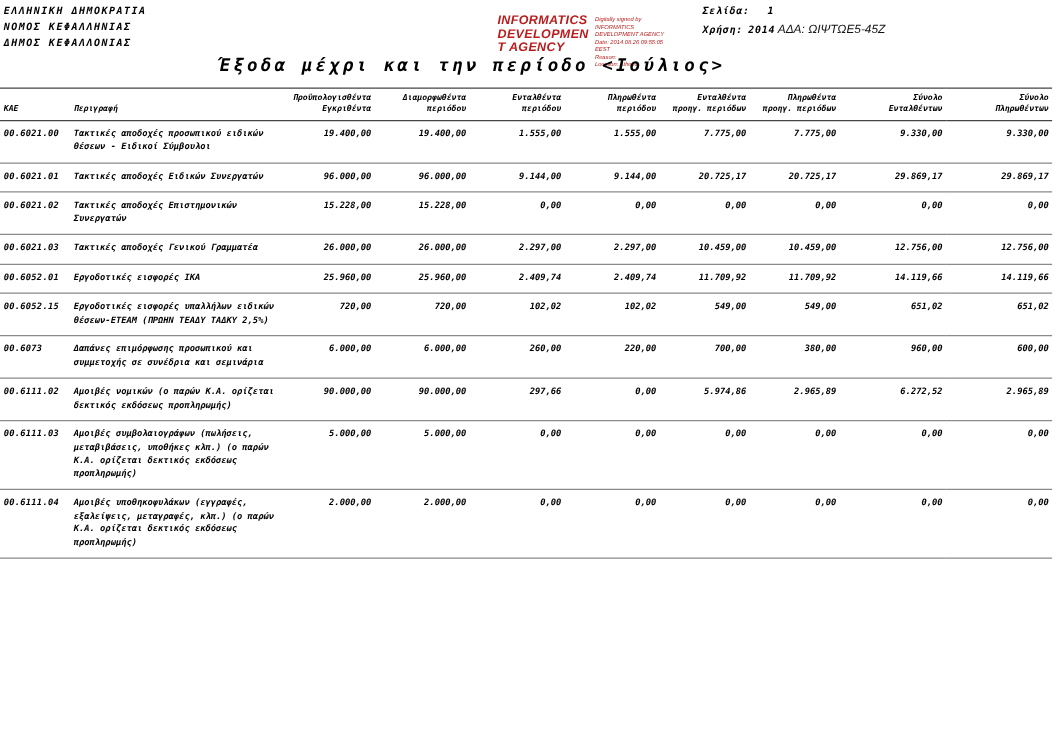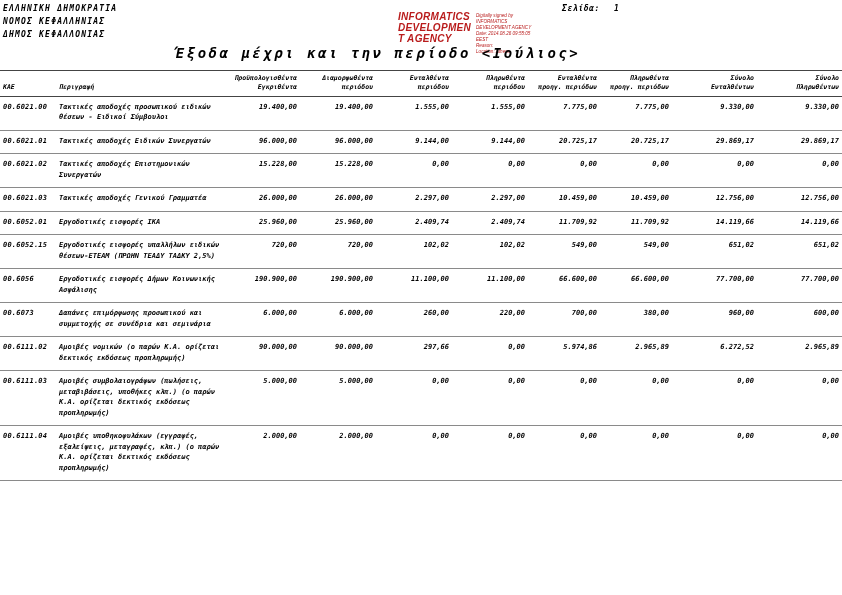--- a/index.html
+++ b/index.html
@@ -52,20 +52,25 @@
     <div>ΕΛΛΗΝΙΚΗ ΔΗΜΟΚΡΑΤΙΑ</div>
     <div>ΝΟΜΟΣ ΚΕΦΑΛΛΗΝΙΑΣ</div>
     <div>ΔΗΜΟΣ ΚΕΦΑΛΛΟΝΙΑΣ</div>
   </div>
 
   <div class="meta-block">
     <div class="meta-row">
       <span>Σελίδα:</span>
       <span class="page-number">1</span>
     </div>
+    <div class="meta-row">
+      <span>Χρήση:</span>
+      <span class="fiscal-value">2014</span>
+      <span class="ada"><span>ΑΔΑ:</span> <span>ΩΙΨΤΩΕ5-45Ζ</span></span>
+    </div>
   </div>
 
   <div class="stamp">
     <div class="stamp-big">
       <div>INFORMATICS</div>
       <div>DEVELOPMEN</div>
       <div>T AGENCY</div>
     </div>
     <div class="stamp-small">
       <div>Digitally signed by</div>
@@ -204,32 +209,20 @@
           <td class="right">720,00</td>
           <td class="right">720,00</td>
           <td class="right">102,02</td>
           <td class="right">102,02</td>
           <td class="right">549,00</td>
           <td class="right">549,00</td>
           <td class="right">651,02</td>
           <td class="right">651,02</td>
         </tr>
         <tr>
-          <td class="left kae">00.6056</td>
-          <td class="left desc">Εργοδοτικές εισφορές Δήμων Κοινωνικής Ασφάλισης</td>
-          <td class="right">190.900,00</td>
-          <td class="right">190.900,00</td>
-          <td class="right">11.100,00</td>
-          <td class="right">11.100,00</td>
-          <td class="right">66.600,00</td>
-          <td class="right">66.600,00</td>
-          <td class="right">77.700,00</td>
-          <td class="right">77.700,00</td>
-        </tr>
-        <tr>
           <td class="left kae">00.6073</td>
           <td class="left desc">Δαπάνες επιμόρφωσης προσωπικού και συμμετοχής σε συνέδρια και σεμινάρια</td>
           <td class="right">6.000,00</td>
           <td class="right">6.000,00</td>
           <td class="right">260,00</td>
           <td class="right">220,00</td>
           <td class="right">700,00</td>
           <td class="right">380,00</td>
           <td class="right">960,00</td>
           <td class="right">600,00</td>

